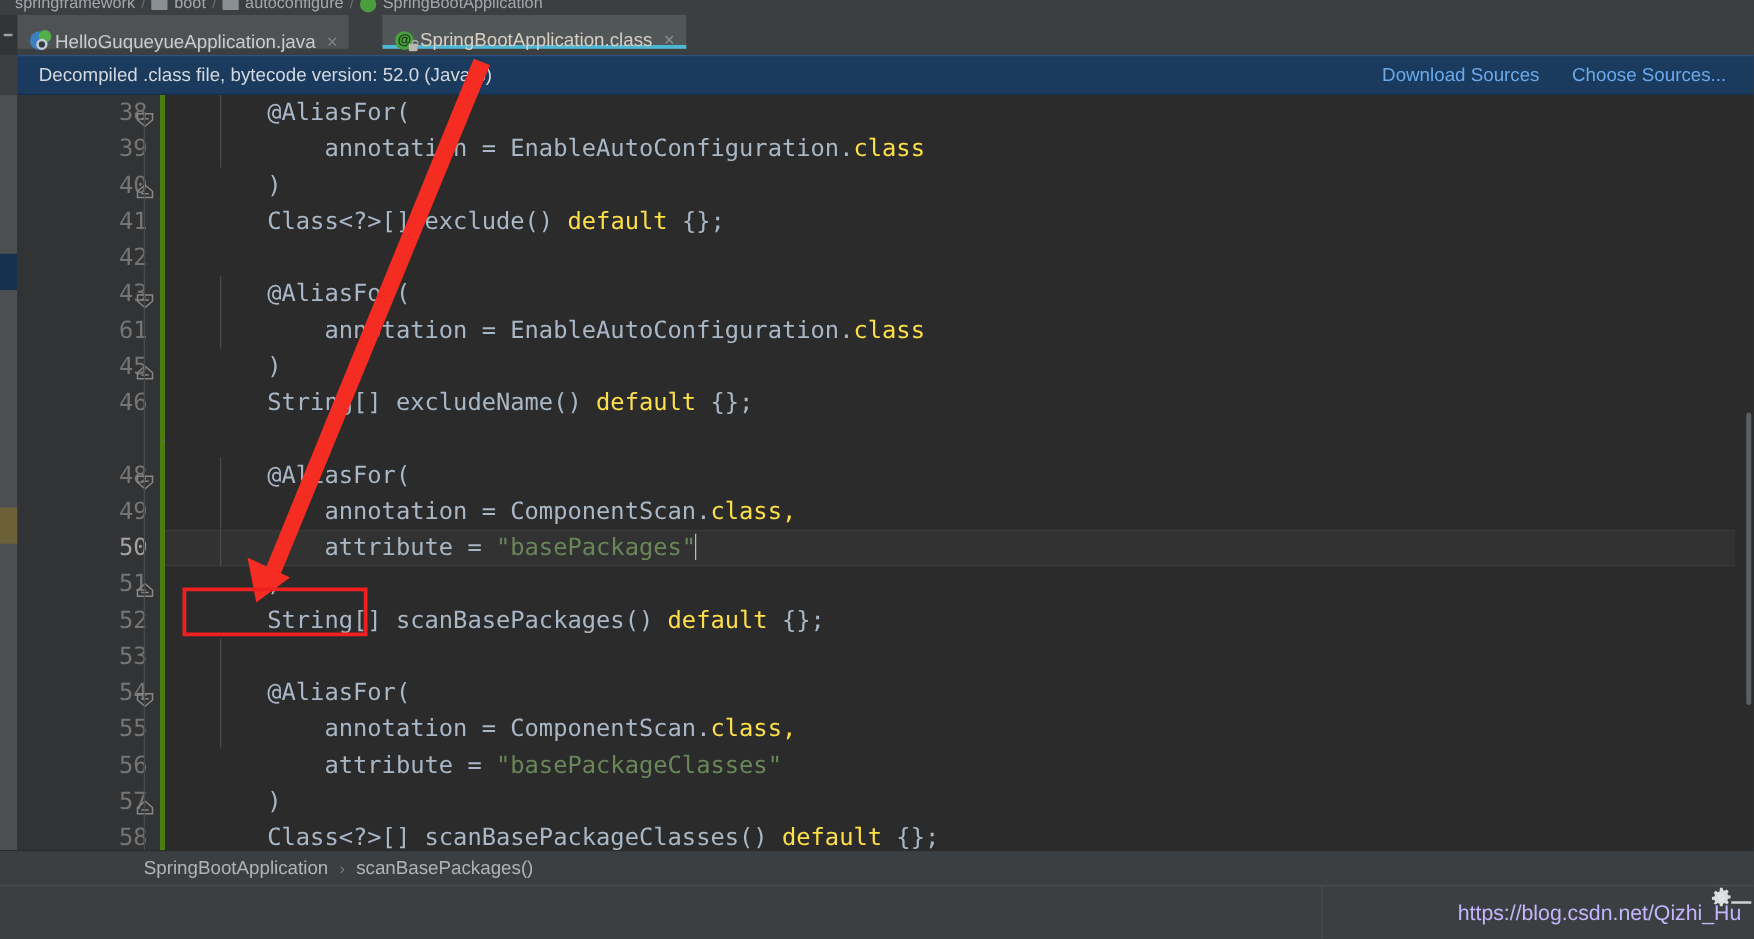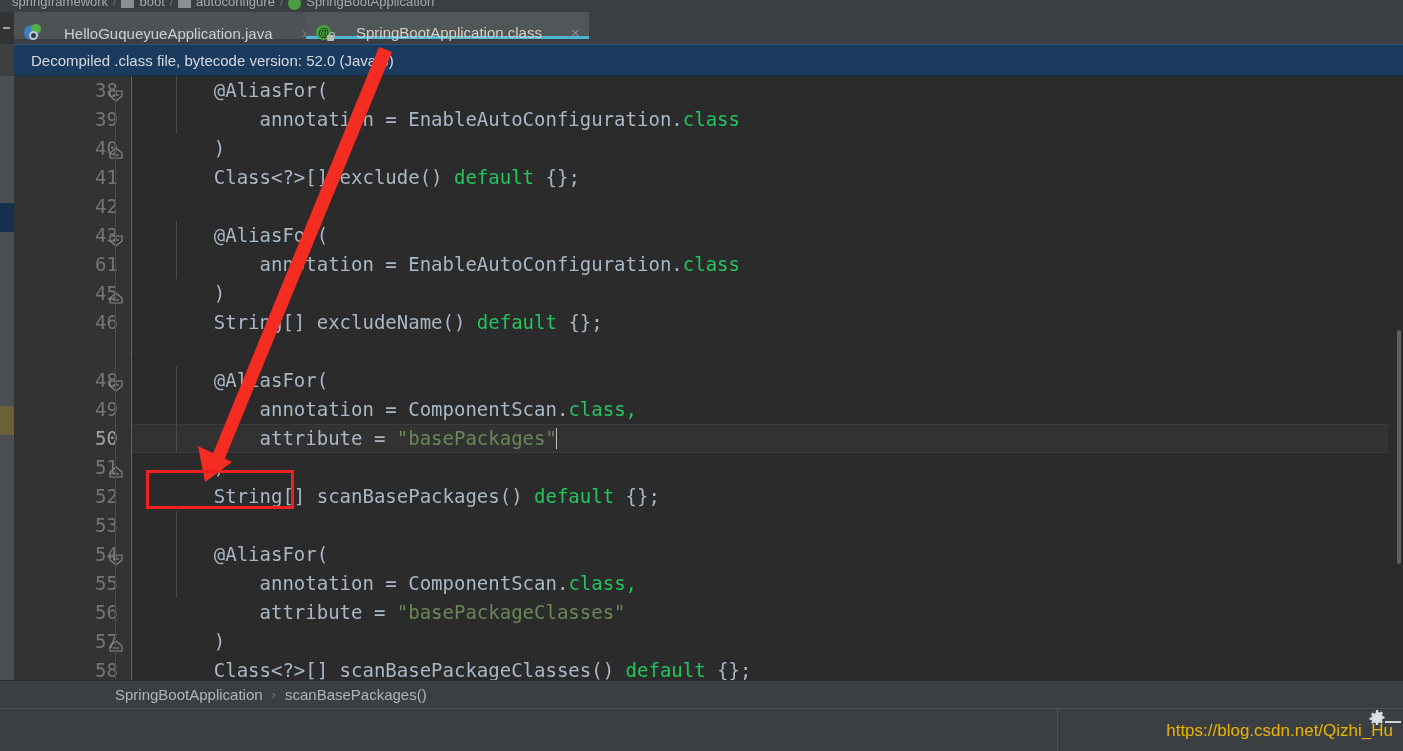--- a/index.html
+++ b/index.html
@@ -43,21 +43,21 @@
   .tab-left-strip {
     position: absolute; left: 0; top: 0; width: 14px; height: 32px;
     background: #313335;
   }
   .tab-left-strip::after{
     content:""; position:absolute; left:3px; top:15px; width:7px; height:2px;
     background:#9aa0a6;
   }
   .tab {
     position: absolute; top: 0; height: 27px;
-    display: flex; align-items: center; gap: 23px;
+    display: flex; align-items: center; gap: 3px;
     padding: 16px 9px 0 10px;
     font-size: 15px;
     cursor: default;
   }
   .tab.inactive { left: 14px; background: #4e5254; color: #c9ccd1; }
   .tab.active {
     left: 306px; background: #515658; color: #d7cfc2;
     border-bottom: 3px solid #4eb8d4;
   }
   .tab .close { color: #7e8387; font-size: 15px; margin-left: 6px; }
@@ -121,21 +121,21 @@
     background: #2b2b2b;
   }
   .marker-strip {
     position: absolute; left: 0; top: 0; width: 14px; height: 604px;
     background: #4b4f51;
   }
   .mk { position: absolute; left: 0; width: 14px; }
   .gutter {
     position: absolute; left: 14px; top: 0; width: 118px; height: 604px;
     background: #313335;
-    border-right: 1px solid #4d7c0f;
+    border-right: 4px solid #4d7c0f;
   }
   .code-area {
     position: absolute; left: 132px; top: 0; right: 15px; height: 604px;
     background: #2b2b2b;
   }
 
   .row {
     position: relative; height: 29px; line-height: 29px;
     font-family: "DejaVu Sans Mono", monospace; font-size: 19px;
     white-space: pre;
@@ -148,21 +148,21 @@
   .lineno.cur { color: #a4a3a3; }
   .fold {
     position: absolute; left: 94px; top: 0; width: 24px; height: 29px;
   }
   .fold svg { display:block; }
   .indent-guide {
     position: absolute; width: 1px; background: #4b4b4b;
   }
 
   .code { color: #a9b7c6; padding-left: 36px; }
-  .kw { color: #22c55e; }
+  .kw { color: #fde047; }
   .str { color: #6a8759; }
   .cur-line-bg {
     position: absolute; left: 0; right: 0; height: 29px;
     background: #323232; border-top: 1px solid #3b3b3b; border-bottom: 1px solid #3b3b3b;
   }
   .caret {
     display: inline-block; width: 1px; height: 21px; background: #bbbbbb;
     vertical-align: -4px; margin-left: -1px;
   }
 
@@ -190,21 +190,21 @@
   }
   .bottom-crumb .sep { color: #76797c; font-size: 13px; }
 
   
   .statusbar {
     position: absolute; left: 0; top: 708px; width: 1403px; height: 43px;
     background: #3c3f41; border-top: 1px solid #4a4d4f;
   }
   .watermark {
     position: absolute; right: 10px; bottom: 10px;
-    font-size: 17px; color: #eab308; font-family: "Liberation Sans", sans-serif;
+    font-size: 17px; color: #c4b5fd; font-family: "Liberation Sans", sans-serif;
     white-space: nowrap;
   }
   .gear-ico {
     position: absolute; right: 18px; bottom: 25px; width: 16px; height: 16px;
   }
   .min-ico {
     position: absolute; right: 2px; bottom: 28px; width: 16px; height: 2px;
     background: #cfd2d5;
   }
   .sb-divider {
@@ -256,20 +256,24 @@
         <span class="ring">@</span>
           <span class="lock"></span>
       </span>
       <span>SpringBootApplication.class</span>
       <span class="close">×</span>
     </div>
   </div>
 
   <div class="infobar">
     <span class="msg">Decompiled .class file, bytecode version: 52.0 (Java 8)</span>
+    <span class="links">
+      <a>Download Sources</a>
+      <a>Choose Sources...</a>
+    </span>
   </div>
 
   <div class="editor">
     <div class="marker-strip">
       <div class="mk" style="top:127px;height:29px;background:#16314d;"></div>
       <div class="mk" style="top:330px;height:29px;background:#6b6038;"></div>
     </div>
     <div class="gutter">
         <div class="lineno" style="position: absolute; top: 0px;">38</div>
         <div class="fold" style="top: 0px;">

